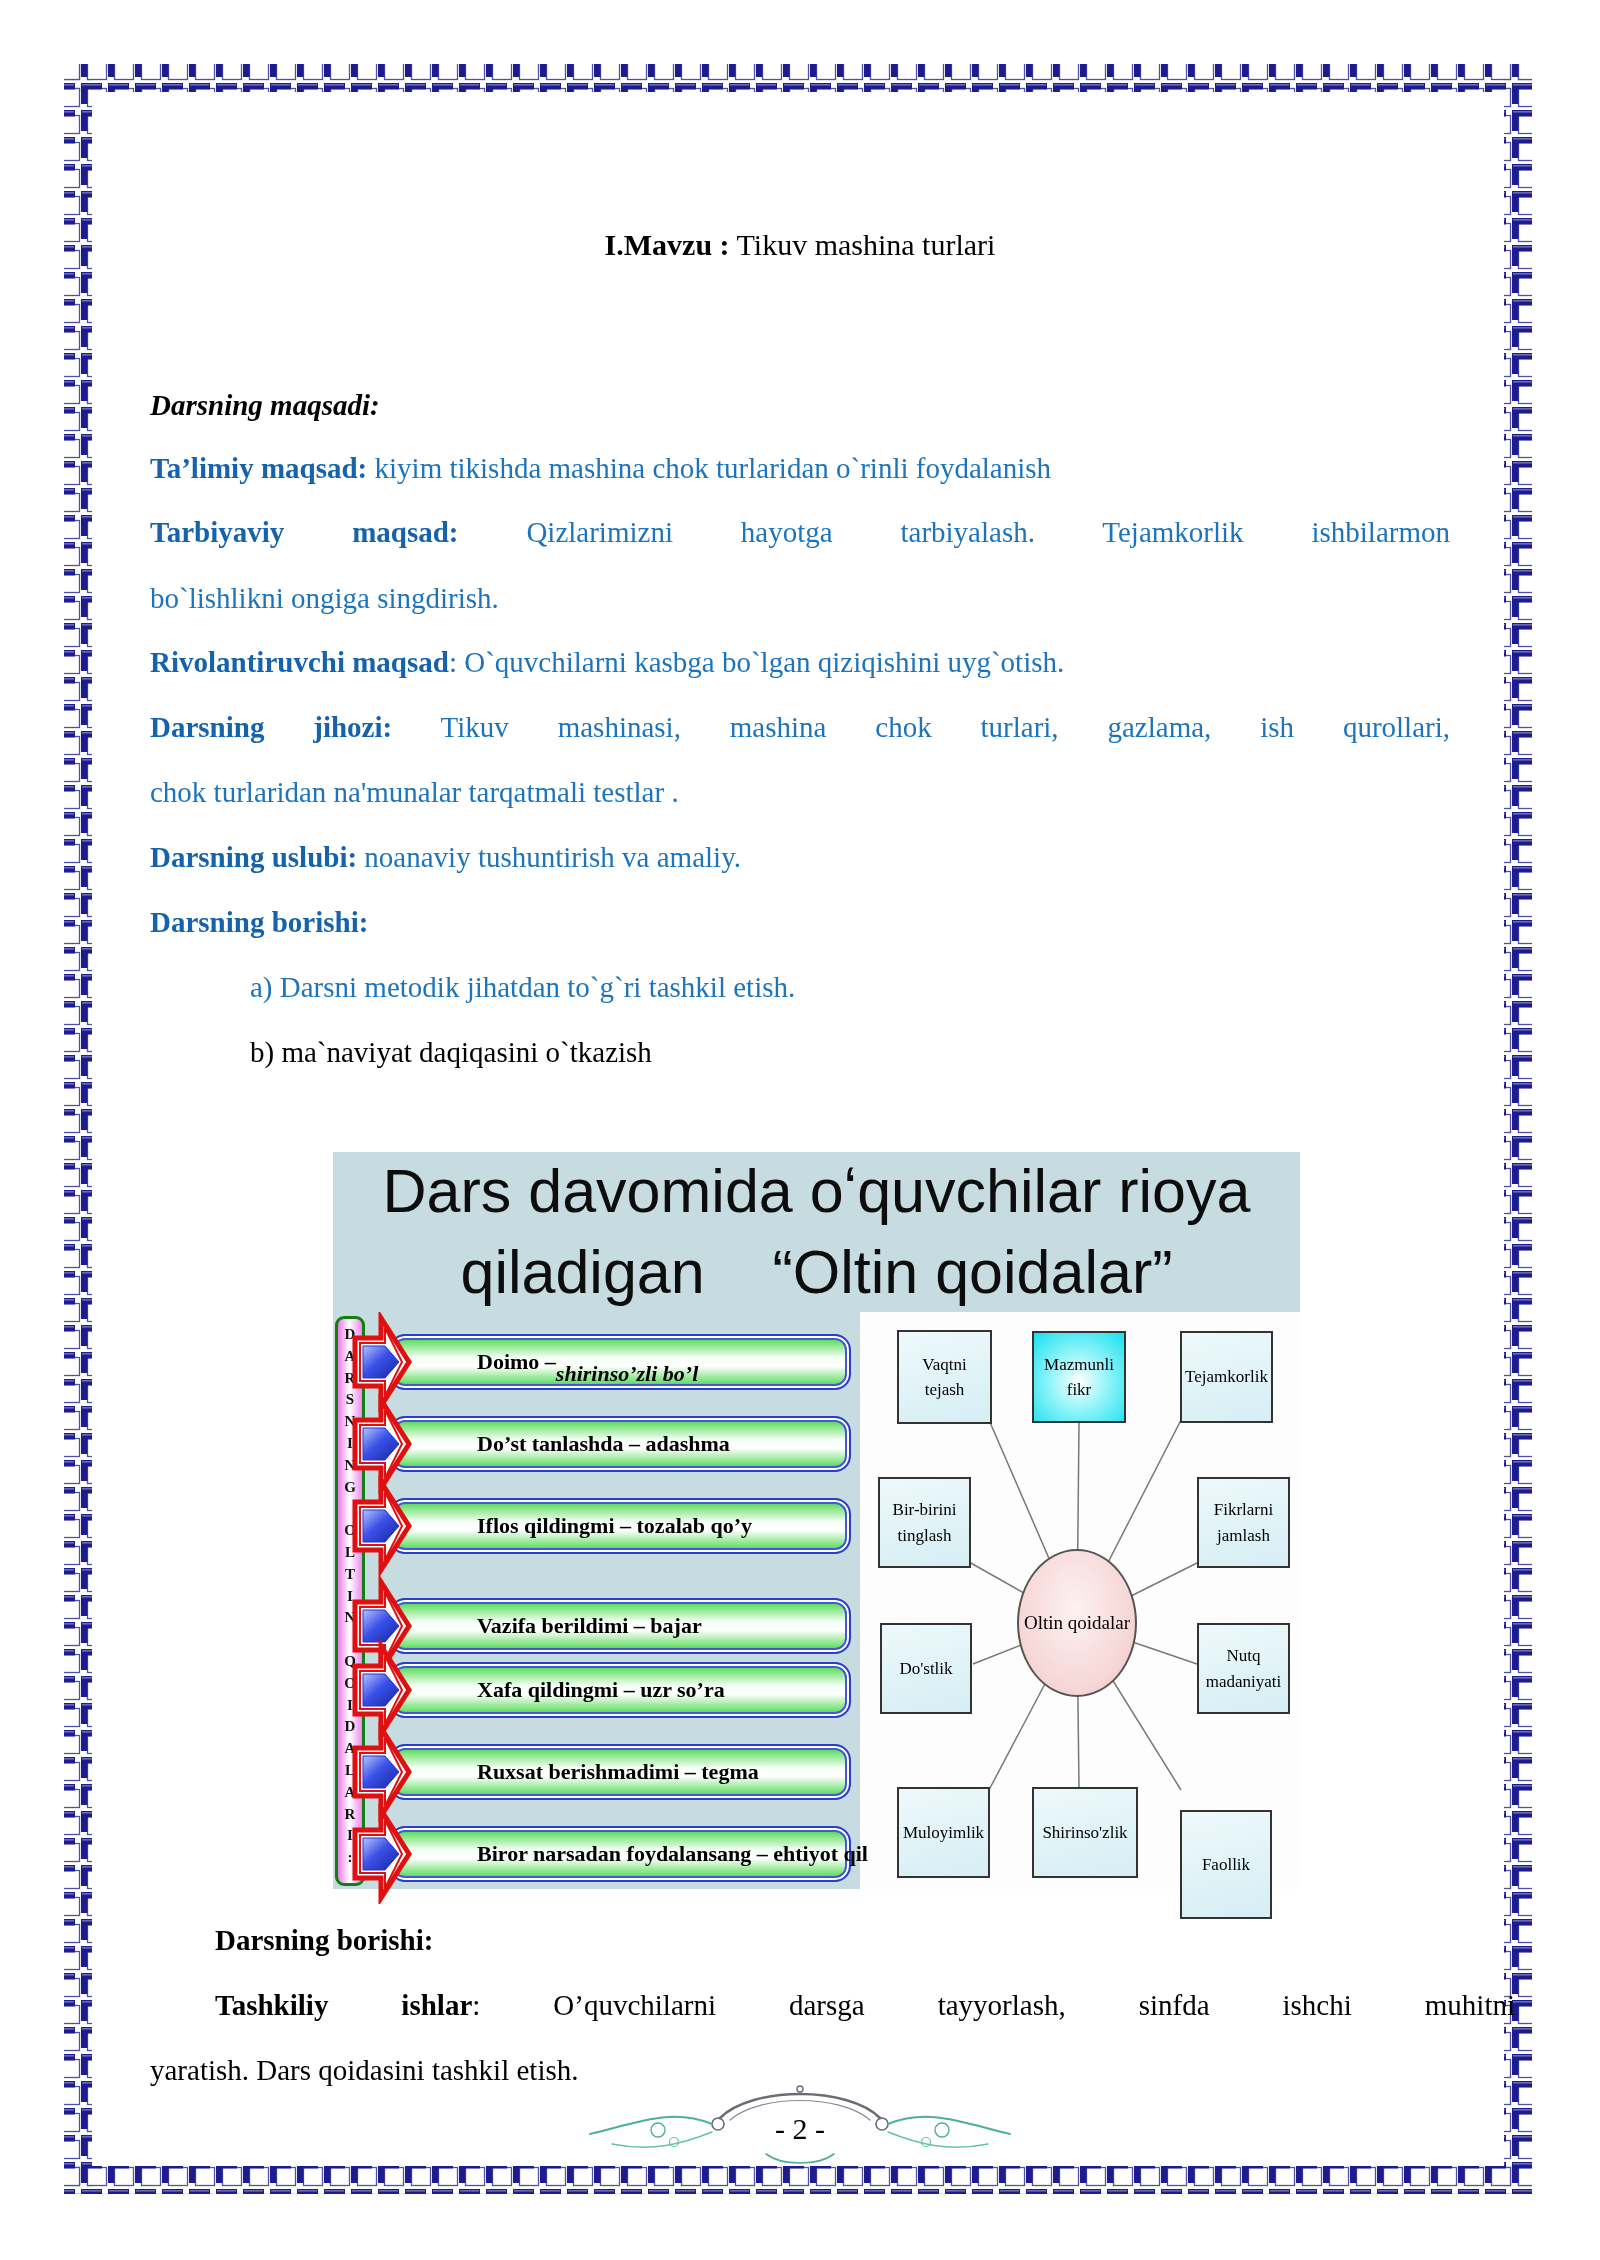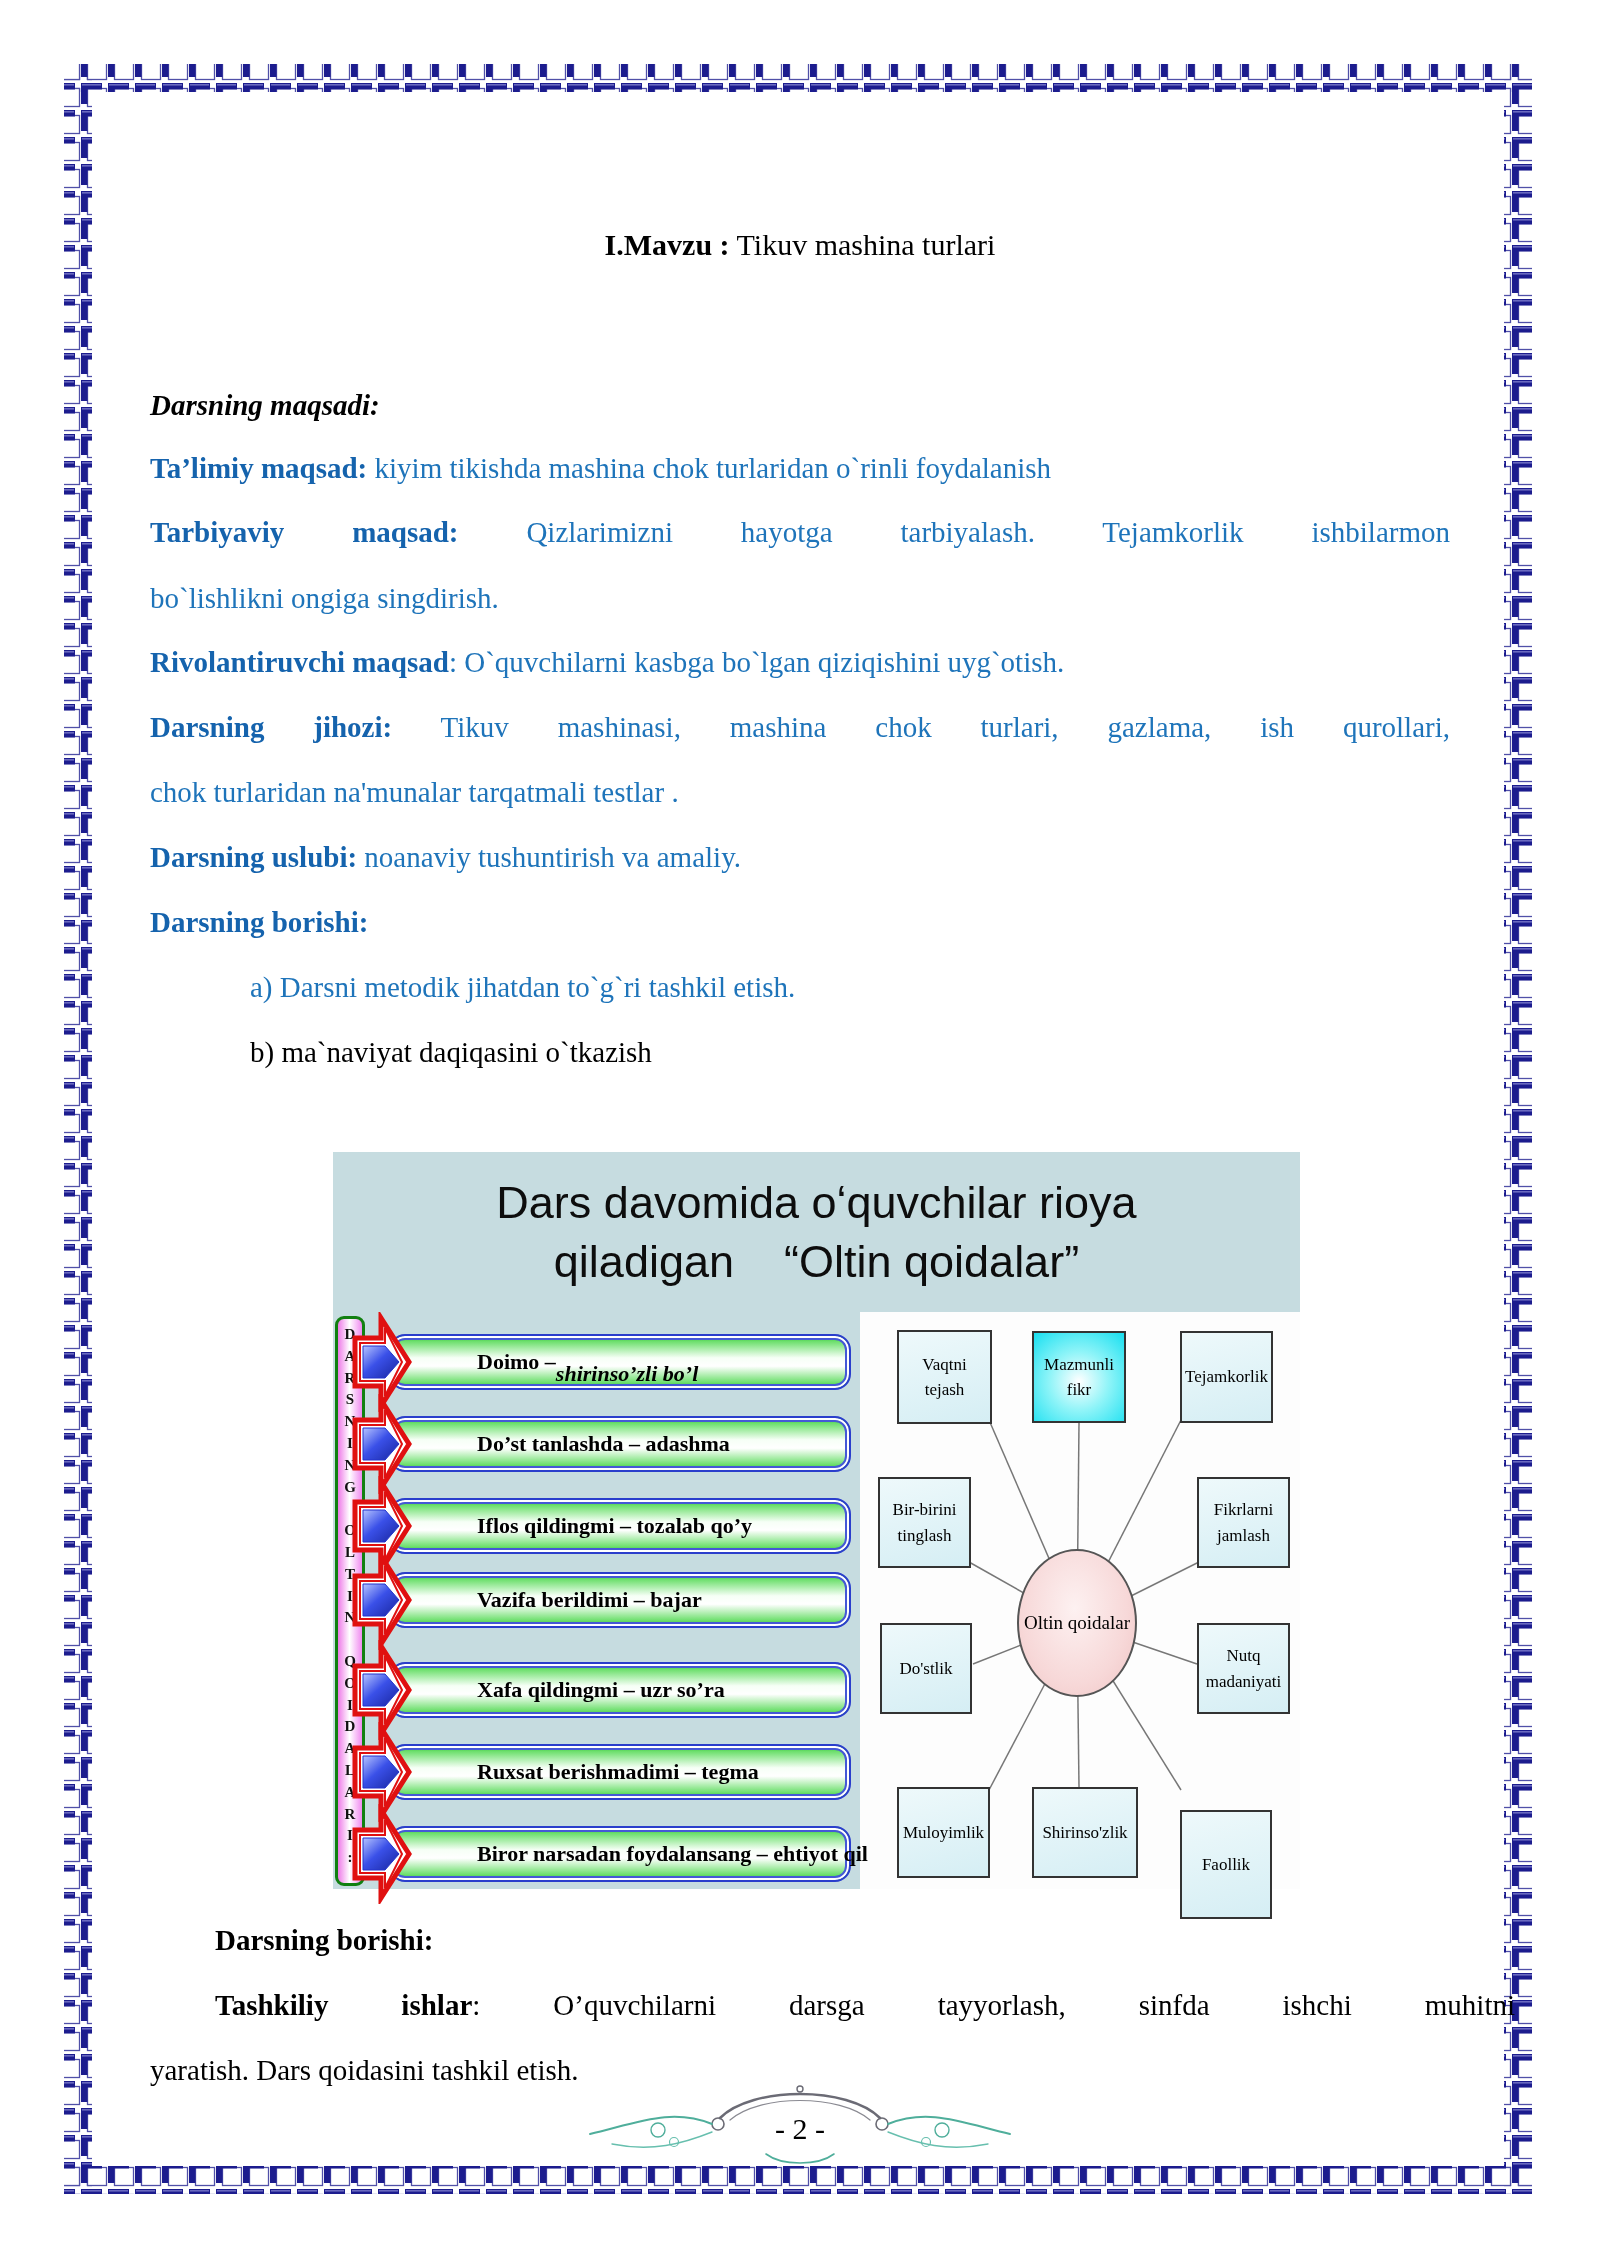--- a/index.html
+++ b/index.html
@@ -16,21 +16,21 @@
   .ind100{padding-left:100px;}
   .ind65{padding-left:65px;}
   .bi{font-weight:700;font-style:italic;}
   .title-line{position:absolute;left:150px;width:1300px;text-align:center;font-size:30px;}
   .title-line .lbl{font-weight:700;}
 
   
   .dg{position:absolute;left:333px;top:1152px;width:967px;height:737px;}
   .dg-header{position:absolute;left:0;top:0;width:967px;height:160px;background:#c6dce0;
      display:flex;align-items:center;justify-content:center;text-align:center;
-     font-family:"Liberation Sans", sans-serif;font-size:45px;line-height:1.32;color:#0d0d0d;white-space:pre-wrap;z-index:0;}
+     font-family:"Liberation Sans", sans-serif;font-size:61px;line-height:1.32;color:#0d0d0d;white-space:pre-wrap;z-index:0;}
   .dg-left{position:absolute;left:0;top:160px;width:527px;height:577px;background:#c6dce0;z-index:0;}
   .dg-right{position:absolute;left:527px;top:160px;width:440px;height:577px;background:#fdfdfd;z-index:0;}
   .dg-lines{position:absolute;left:0;top:0;z-index:1;}
   .vbar{position:absolute;left:2px;top:164px;width:30px;height:570px;box-sizing:border-box;
      border:3px solid #118011;border-radius:9px;
      background:linear-gradient(90deg,#ee7ae8,#ffffff 48%,#f08af0);
      font-weight:700;font-size:15px;line-height:21.8px;text-align:center;white-space:pre;
      padding-top:5px;z-index:2;color:#111;}
   .rule{position:absolute;left:0;width:527px;height:100px;z-index:2;}
   .rule .arrow{position:absolute;left:18px;top:0;width:62px;height:100px;z-index:3;}
@@ -171,21 +171,21 @@
       <svg class="arrow" viewBox="0 0 62 100">
         <polygon points="4,26 30,26 30,6 58,50 30,94 30,74 4,74" fill="#ffffff" stroke="#e01010" stroke-width="5"></polygon>
         <polygon points="9,31 34,31 34,16 51,50 34,84 34,69 9,69" fill="none" stroke="#e01010" stroke-width="2"></polygon>
         <polygon points="12,34 34,34 48,50 34,66 12,66" fill="url(#bluePent)" stroke="#2233cc" stroke-width="1"></polygon>
       </svg>
       <div class="pill">
           <span>Iflos qildingmi – tozalab qo’y</span>
           <i></i>
         </div>
     </div>
-    <div class="rule" style="top:398px;">
+    <div class="rule" style="top:424px;">
       <svg class="arrow" viewBox="0 0 62 100">
         <polygon points="4,26 30,26 30,6 58,50 30,94 30,74 4,74" fill="#ffffff" stroke="#e01010" stroke-width="5"></polygon>
         <polygon points="9,31 34,31 34,16 51,50 34,84 34,69 9,69" fill="none" stroke="#e01010" stroke-width="2"></polygon>
         <polygon points="12,34 34,34 48,50 34,66 12,66" fill="url(#bluePent)" stroke="#2233cc" stroke-width="1"></polygon>
       </svg>
       <div class="pill">
           <span>Vazifa berildimi – bajar</span>
           <i></i>
         </div>
     </div>

